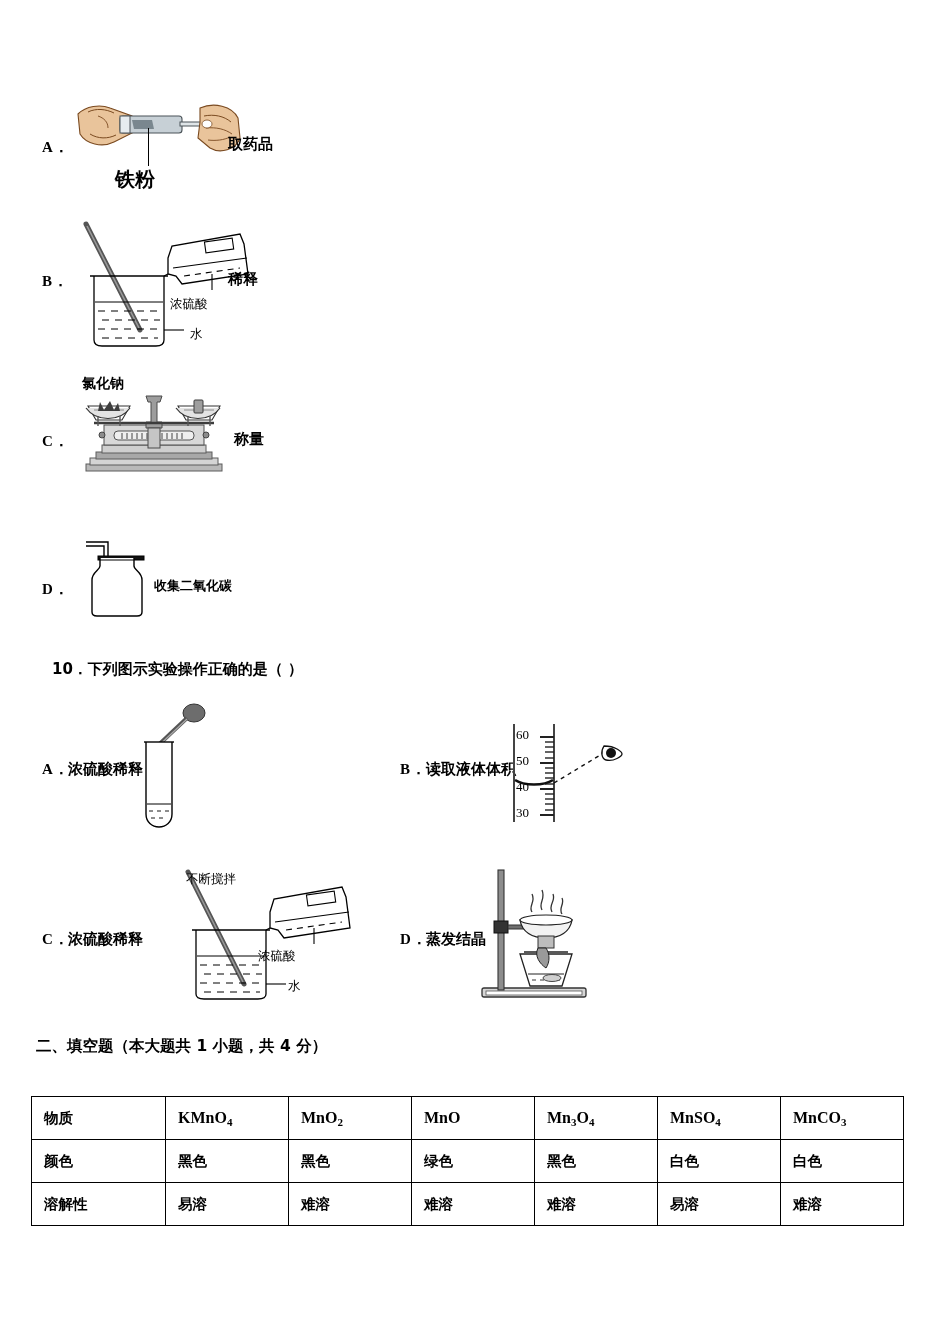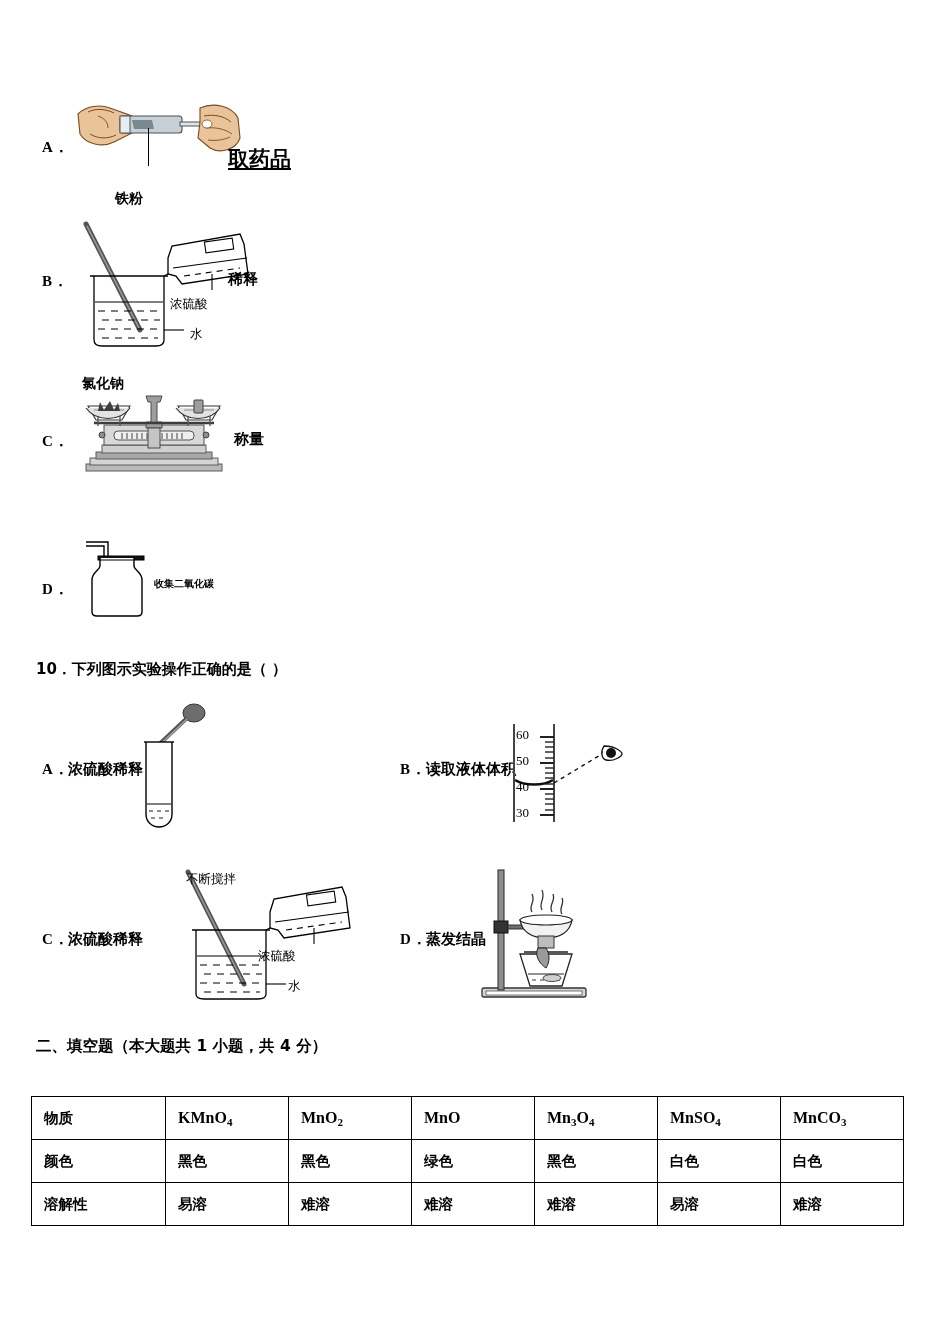--- a/index.html
+++ b/index.html
@@ -15,39 +15,39 @@
     font-family:"Liberation Serif",serif;
     font-weight:700;font-size:15px;letter-spacing:1px;
   }
   .cn{font-family:"DejaVu Sans","Liberation Sans",sans-serif;font-weight:700;}
   .lbl-sm{font-family:"DejaVu Sans","Liberation Sans",sans-serif;font-size:12.5px;}
   .abs{position:absolute;}
 
   
   #q9a-letter{left:42px;top:138px;}
   #q9a-fig{left:74px;top:98px;width:170px;height:62px;}
-  #q9a-text{left:228px;top:145px;font-size:21px;text-decoration:underline;}
+  #q9a-text{left:228px;top:135px;font-size:15px;}
   #q9a-lead{left:148px;top:128px;width:1.4px;height:38px;background:#000;}
-  #q9a-caption{left:115px;top:166px;font-size:14px;margin-top:24px;}
+  #q9a-caption{left:115px;top:166px;font-size:20px;}
 
   #q9b-letter{left:42px;top:272px;}
   #q9b-fig{left:72px;top:218px;width:180px;height:130px;}
   #q9b-text{left:228px;top:270px;font-size:15px;}
 
   #q9c-letter{left:42px;top:432px;}
   #q9c-fig{left:74px;top:392px;width:160px;height:92px;}
   #q9c-cap{left:82px;top:375px;font-size:14px;}
   #q9c-text{left:234px;top:430px;font-size:15px;}
 
   #q9d-letter{left:42px;top:580px;}
   #q9d-fig{left:74px;top:534px;width:90px;height:84px;}
-  #q9d-text{left:154px;top:577px;font-size:10px;}
+  #q9d-text{left:154px;top:577px;font-size:13px;}
 
   
-  #q10-stem{left:36px;top:660px;font-size:15px;}
+  #q10-stem{left:52px;top:660px;font-size:15px;}
   #q10a-letter{left:42px;top:760px;}
   #q10a-text{left:68px;top:760px;font-size:15px;}
   #q10a-fig{left:130px;top:702px;width:90px;height:128px;}
 
   #q10b-letter{left:400px;top:760px;}
   #q10b-text{left:426px;top:760px;font-size:15px;}
   #q10b-fig{left:508px;top:722px;width:120px;height:104px;}
 
   #q10c-letter{left:42px;top:930px;}
   #q10c-text{left:68px;top:930px;font-size:15px;}

